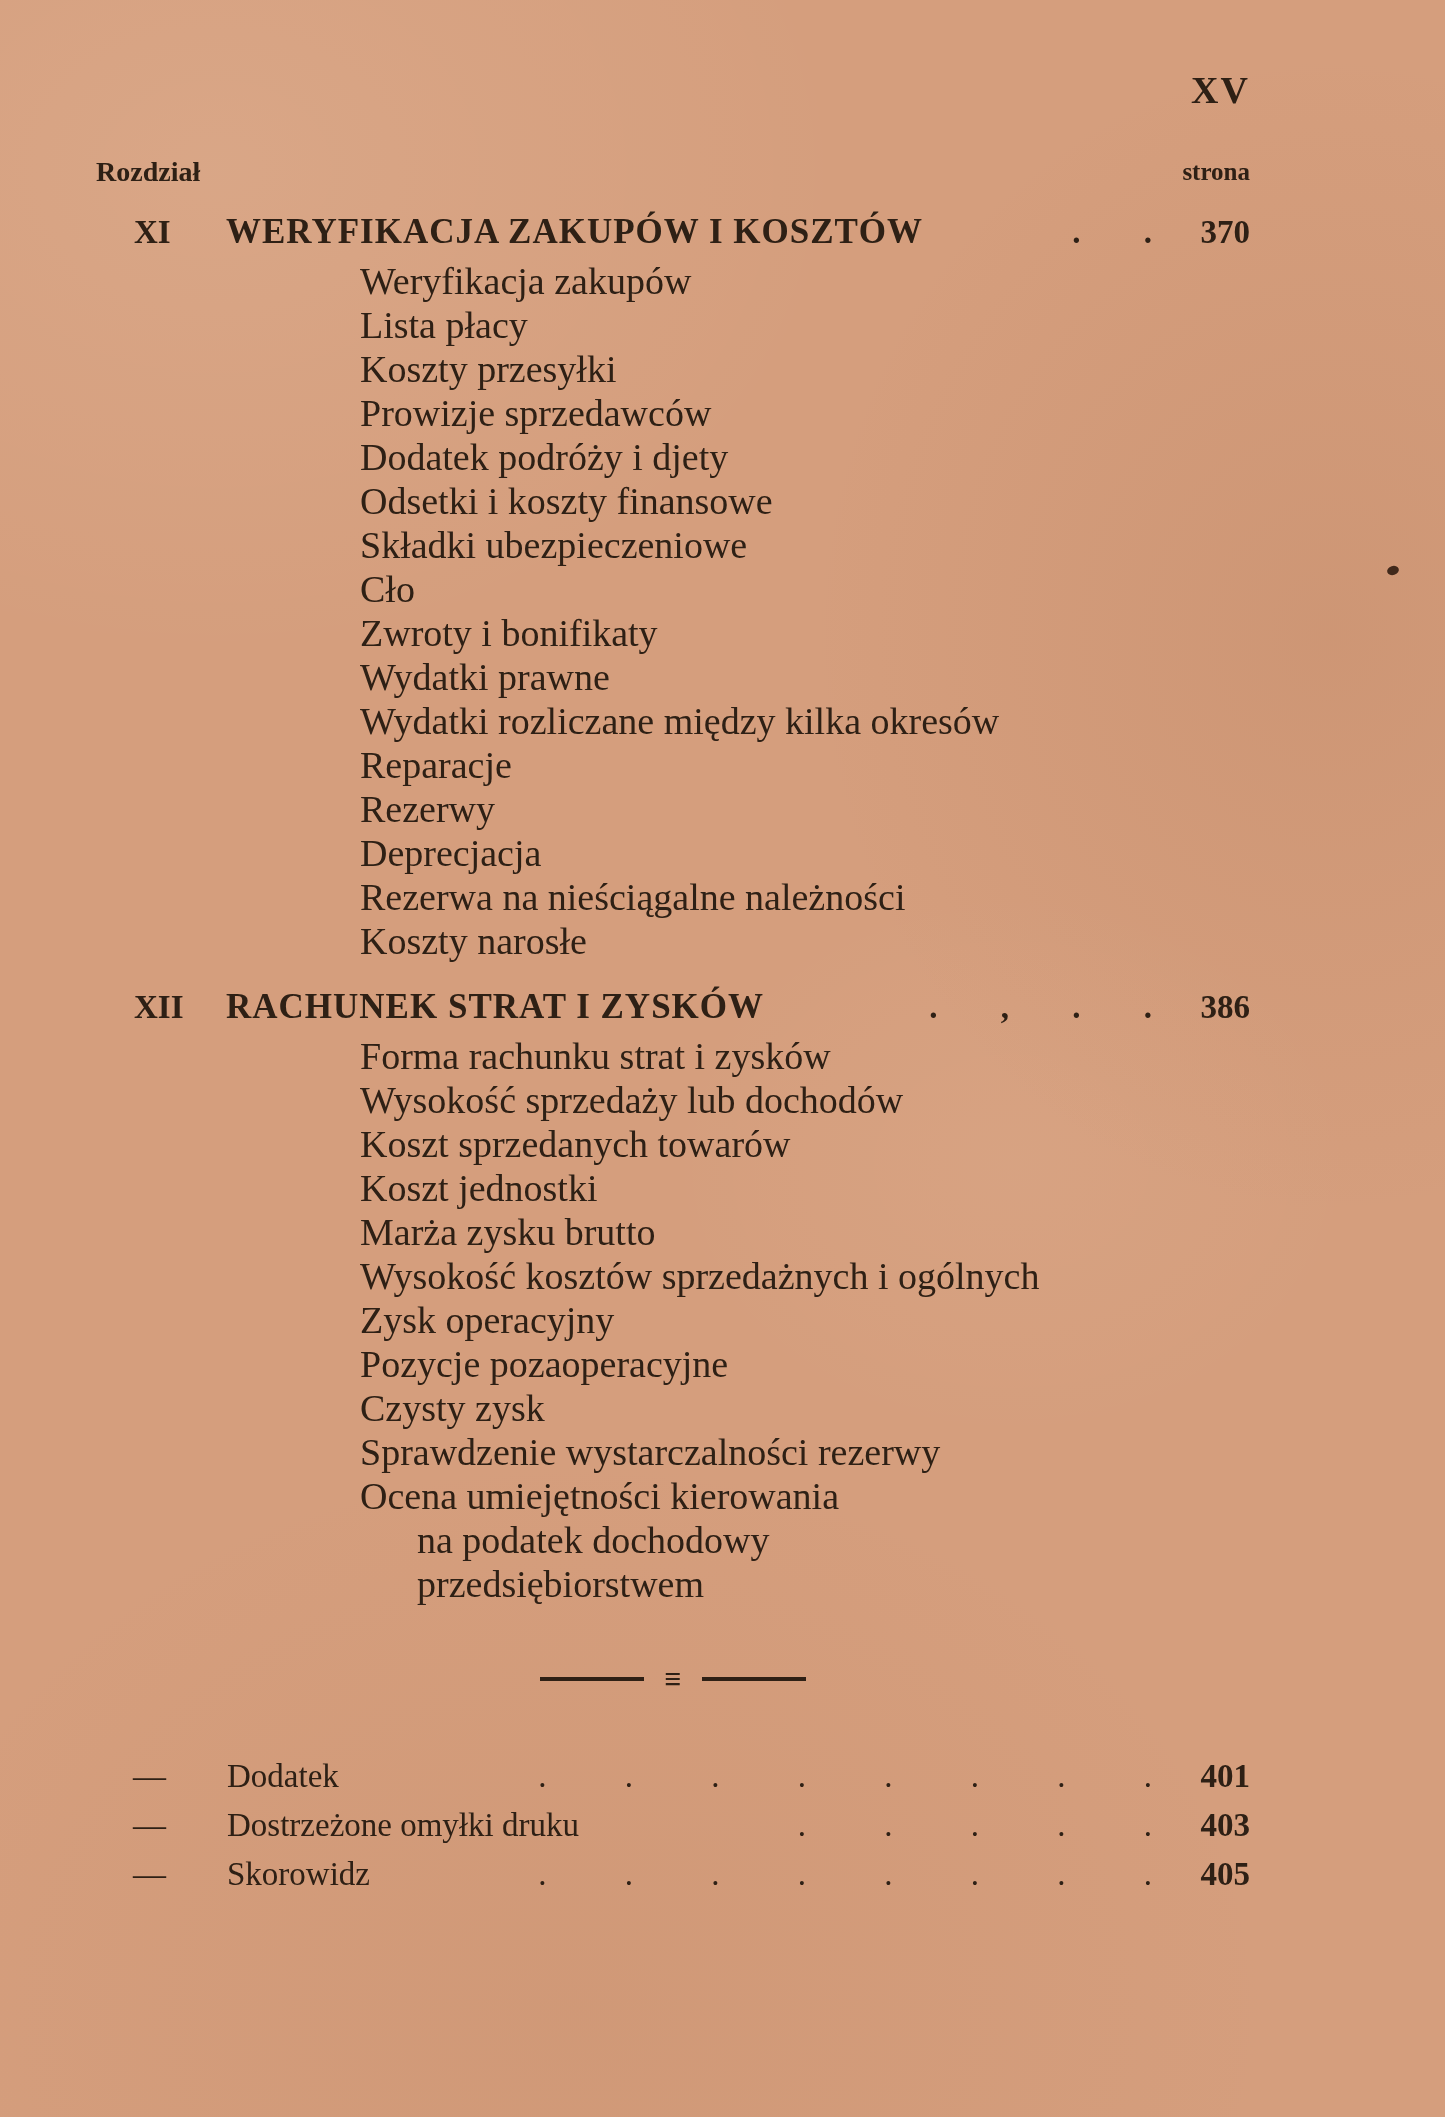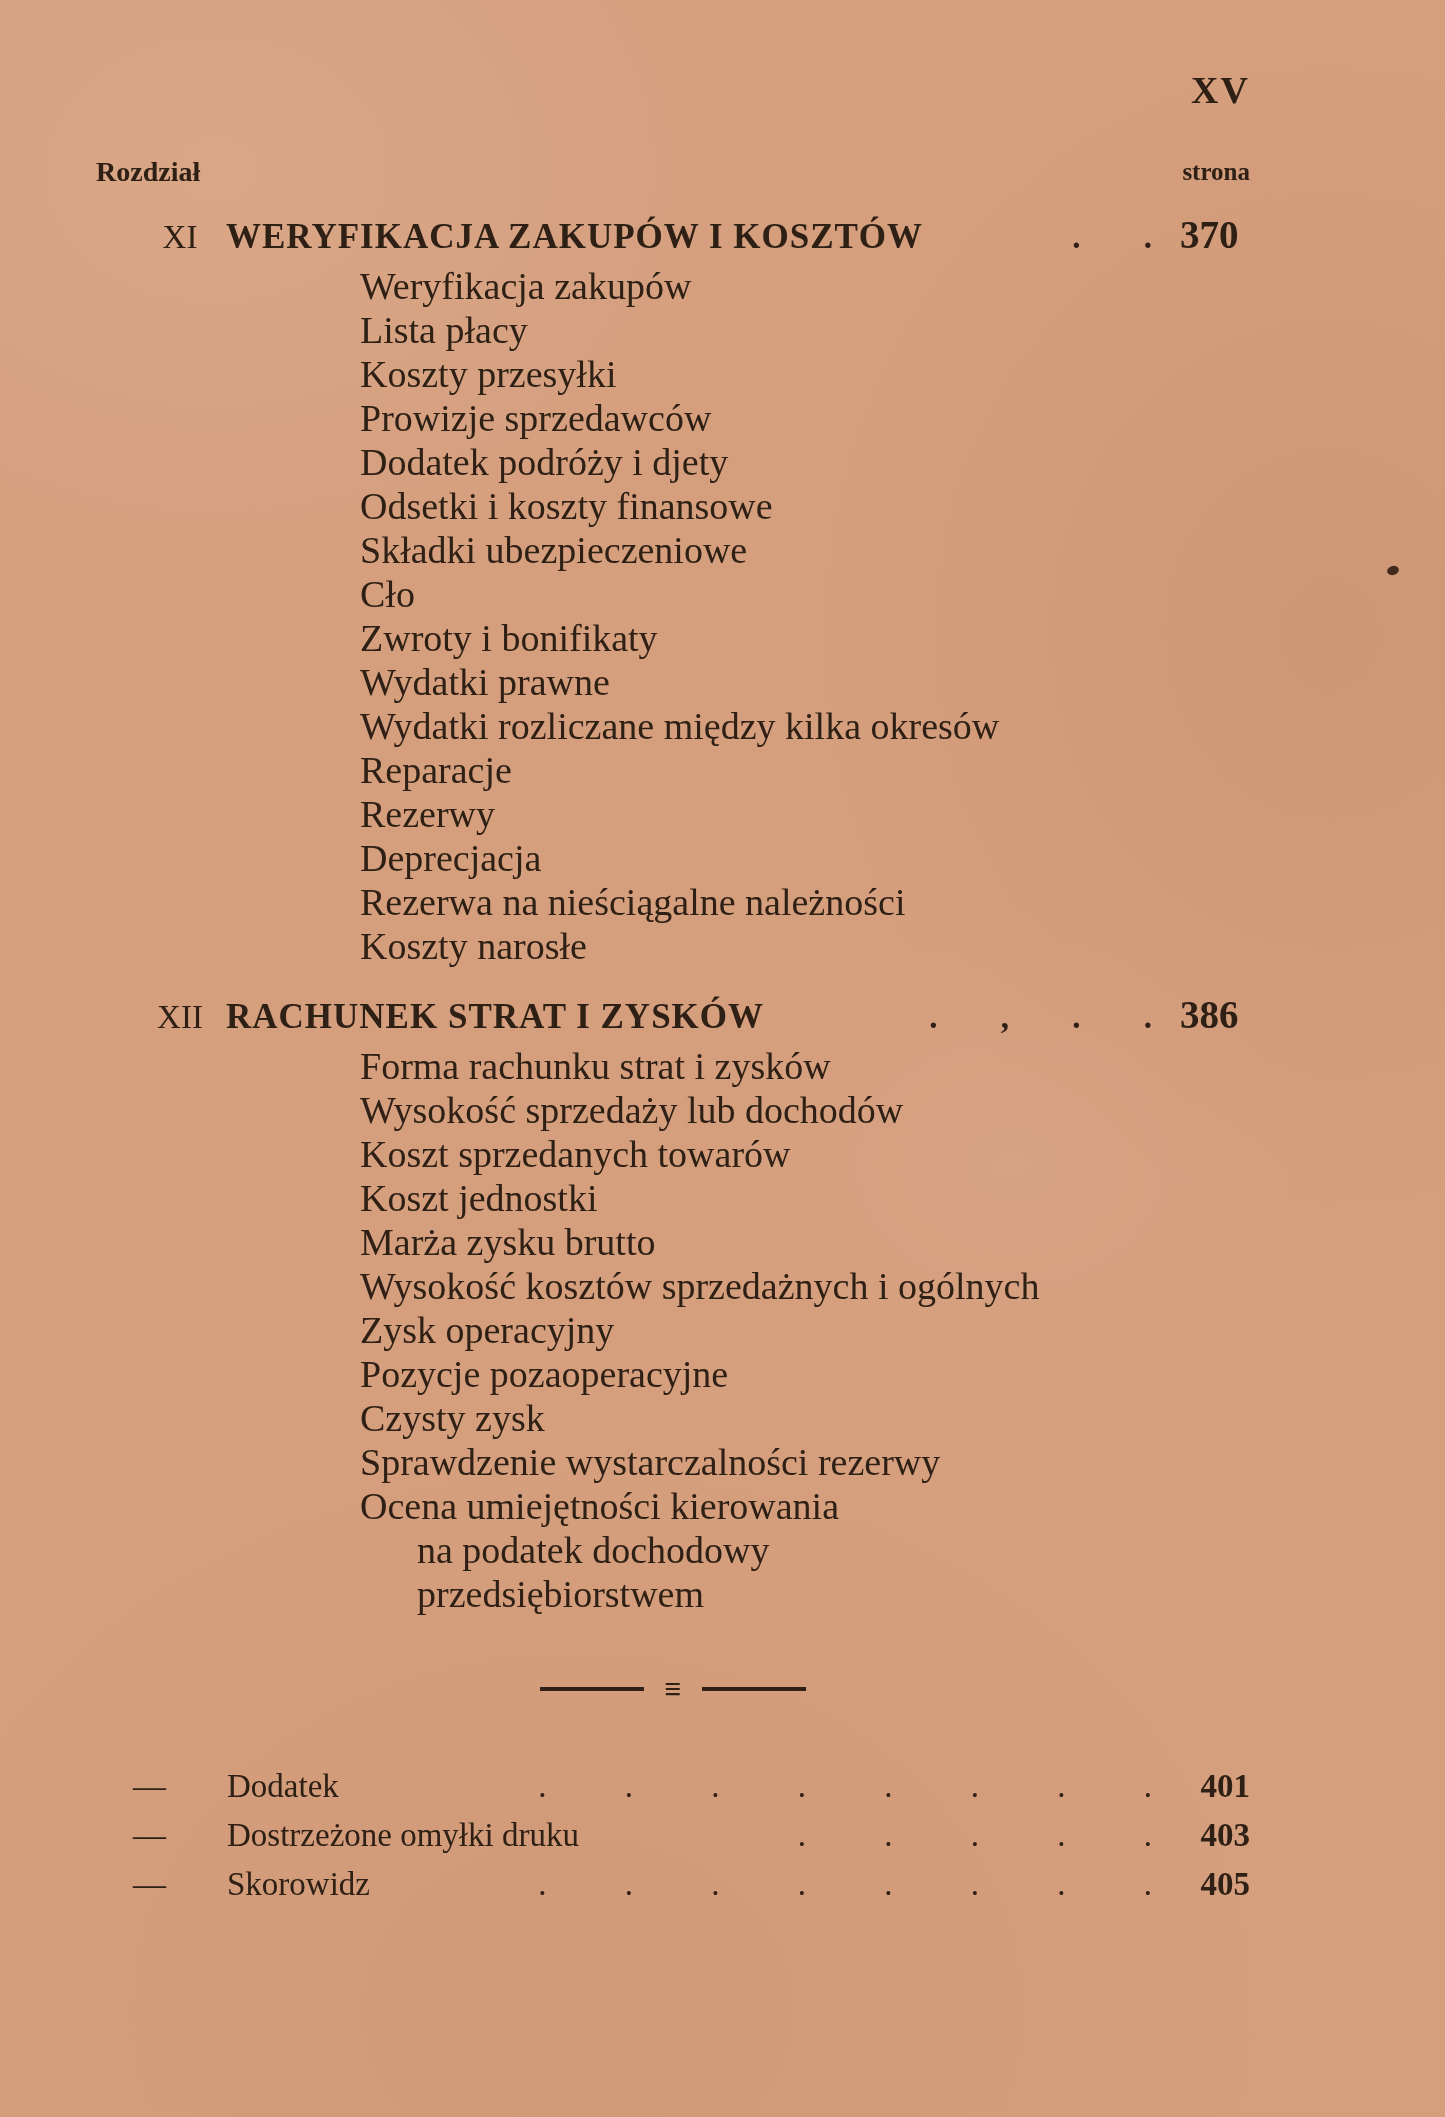--- a/index.html
+++ b/index.html
@@ -47,44 +47,44 @@
   .chapter-row {
     display: flex;
     align-items: baseline;
     margin-top: 24px;
   }
   .ch-num {
     width: 130px;
     box-sizing: border-box;
     padding-left: 38px;
     font-size: 33px;
-    font-weight: 400;
-    flex: none;
-    text-align: center;
+    font-weight: 700;
+    flex: none;
   }
   .ch-title {
     font-size: 35px;
     font-weight: 700;
     letter-spacing: 1px;
     white-space: nowrap;
   }
   .ch-dots {
     flex: 1;
     text-align: right;
     font-size: 33px;
     font-weight: 700;
     word-spacing: 55px;
     padding-right: 28px;
     white-space: nowrap;
     overflow: hidden;
   }
   .ch-page {
     width: 70px;
     flex: none;
-    font-size: 39px;
+    text-align: right;
+    font-size: 33px;
     font-weight: 700;
   }
   .items {
     margin-left: 264px;
     margin-top: 7px;
     font-size: 38px;
     line-height: 44px;
   }
   .item.indent2 {
     padding-left: 57px;

